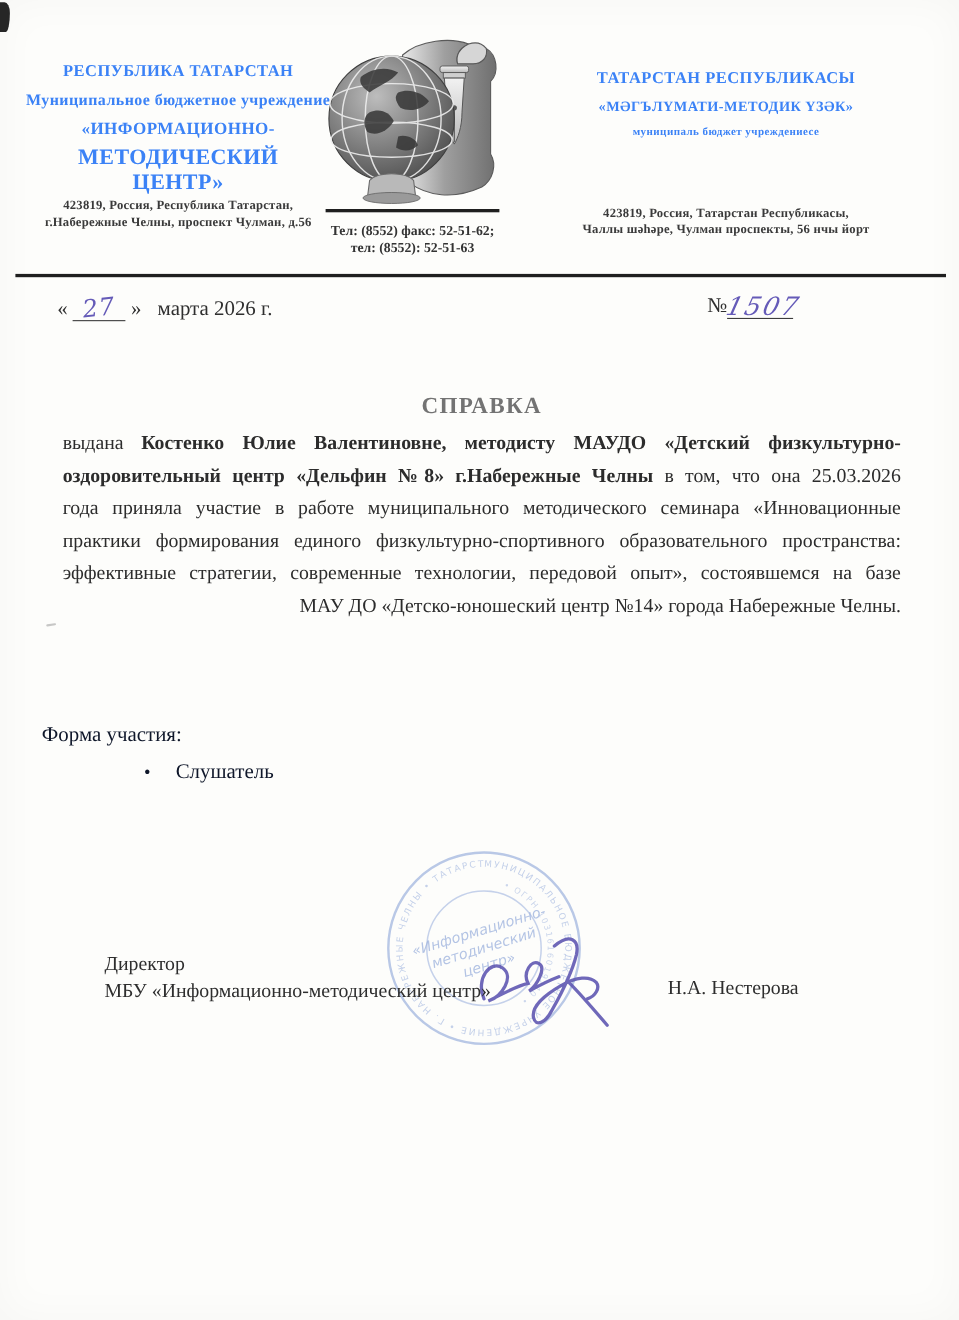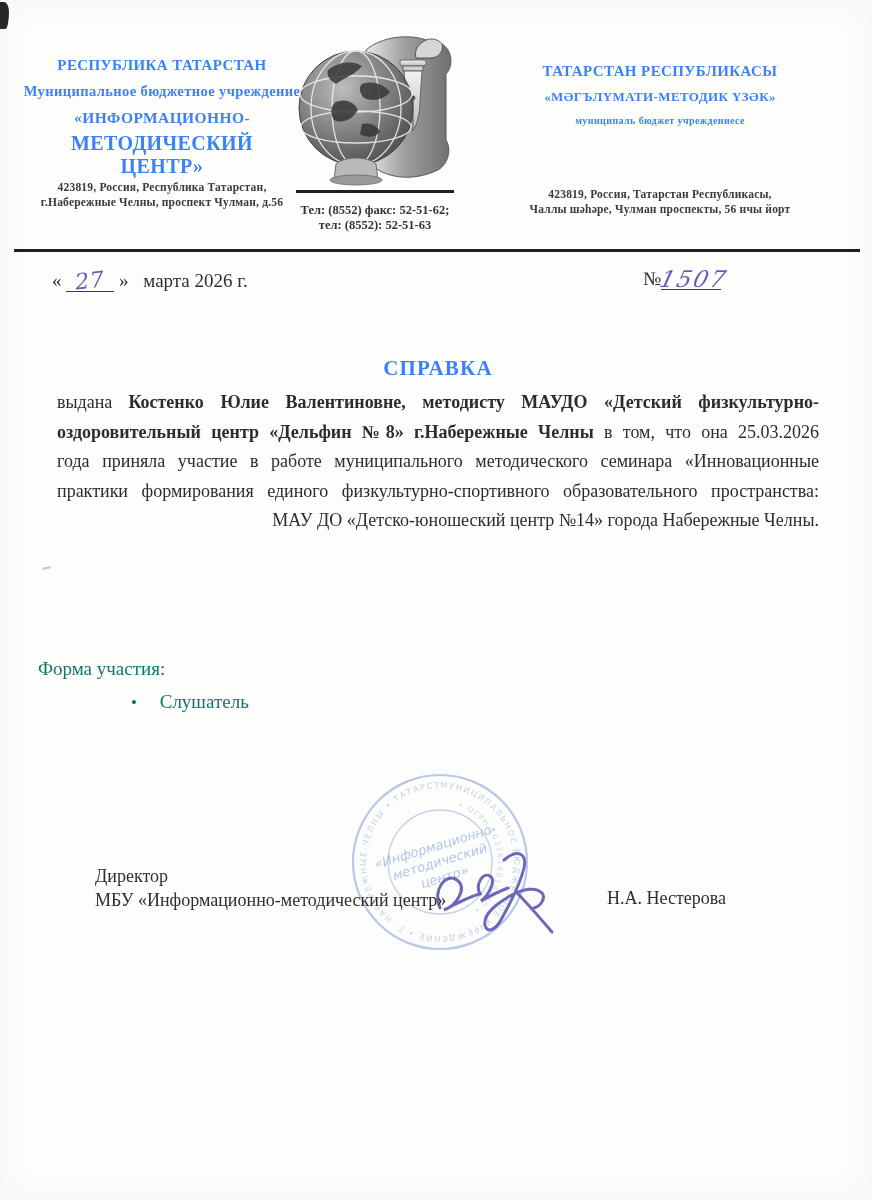--- a/index.html
+++ b/index.html
@@ -20,26 +20,26 @@
   
   .dateline{font-size:19px;color:#2f2f2f;}
   .blank{display:inline-block;border-bottom:1.6px solid #3c3c3c;text-align:center;vertical-align:baseline;line-height:20px;}
   .hand{
     font-family:"DejaVu Serif", serif;font-style:italic;color:#655bb8;
     display:inline-block;
   }
   .hand-day{font-size:22px;transform:rotate(-6deg) translateY(1px);letter-spacing:1px;}
   .hand-num{font-size:23px;transform:skewX(-14deg) translateY(2px);letter-spacing:2px;}
   
-  .title{font-size:21px;font-weight:bold;letter-spacing:1.2px;color:#3b82f6;}
+  .title{font-size:21px;font-weight:bold;letter-spacing:1.2px;color:#737373;}
   .para{font-size:18px;line-height:29.5px;color:#2c2c2c;}
   .jline{text-align:justify;text-align-last:justify;}
   .lastline{text-align:right;}
   .gap1{margin-right:16px;}
-  .label19{font-size:19px;color:#0f766e;}
+  .label19{font-size:19px;color:#0f172a;}
   .sig-text{font-size:18px;color:#2e2e2e;}
   .artifact-corner{background:#262626;border-radius:0 60% 45% 0 / 0 40% 70% 0;}
   .artifact-dash{background:#9a9a9a;opacity:.55;border-radius:2px;}
   .stamp-svg text{font-family:"DejaVu Sans", sans-serif;}
 </style>
 </head>
 <body>
 
 <div class="page">
 
@@ -123,20 +123,21 @@
     <span>№</span><span class="blank" style="width:60px;"><span class="hand hand-num">1507</span></span>
   </div>
 
   <div class="abs ctr title" style="left:57px;top:356px;width:762px;">СПРАВКА</div>
 
   <div class="abs para" style="left:57px;top:388px;width:762px;">
     <div class="jline"><span class="gap1">выдана</span><span class="b">Костенко Юлие Валентиновне, методисту МАУДО «Детский физкультурно-</span></div>
     <div class="jline"><span class="b">оздоровительный центр «Дельфин №8» г.Набережные Челны</span><span> в том, что она  25.03.2026</span></div>
     <div class="jline">года  приняла  участие в работе муниципального методического семинара «Инновационные</div>
     <div class="jline">практики формирования единого физкультурно-спортивного образовательного пространства:</div>
+    <div class="jline">эффективные стратегии, современные технологии, передовой опыт», состоявшемся на базе</div>
     <div class="lastline">МАУ ДО «Детско-юношеский центр №14» города Набережные Челны.</div>
   </div>
 
   <div class="abs label19" style="left:38px;top:658px;">Форма участия:</div>
   <div class="abs label19" style="left:131px;top:691px;">
     <span style="font-size:17px;">•</span>
     <span style="margin-left:18px;">Слушатель</span>
   </div>
 
   <div class="abs" style="left:348px;top:770px;width:184px;height:184px;">

